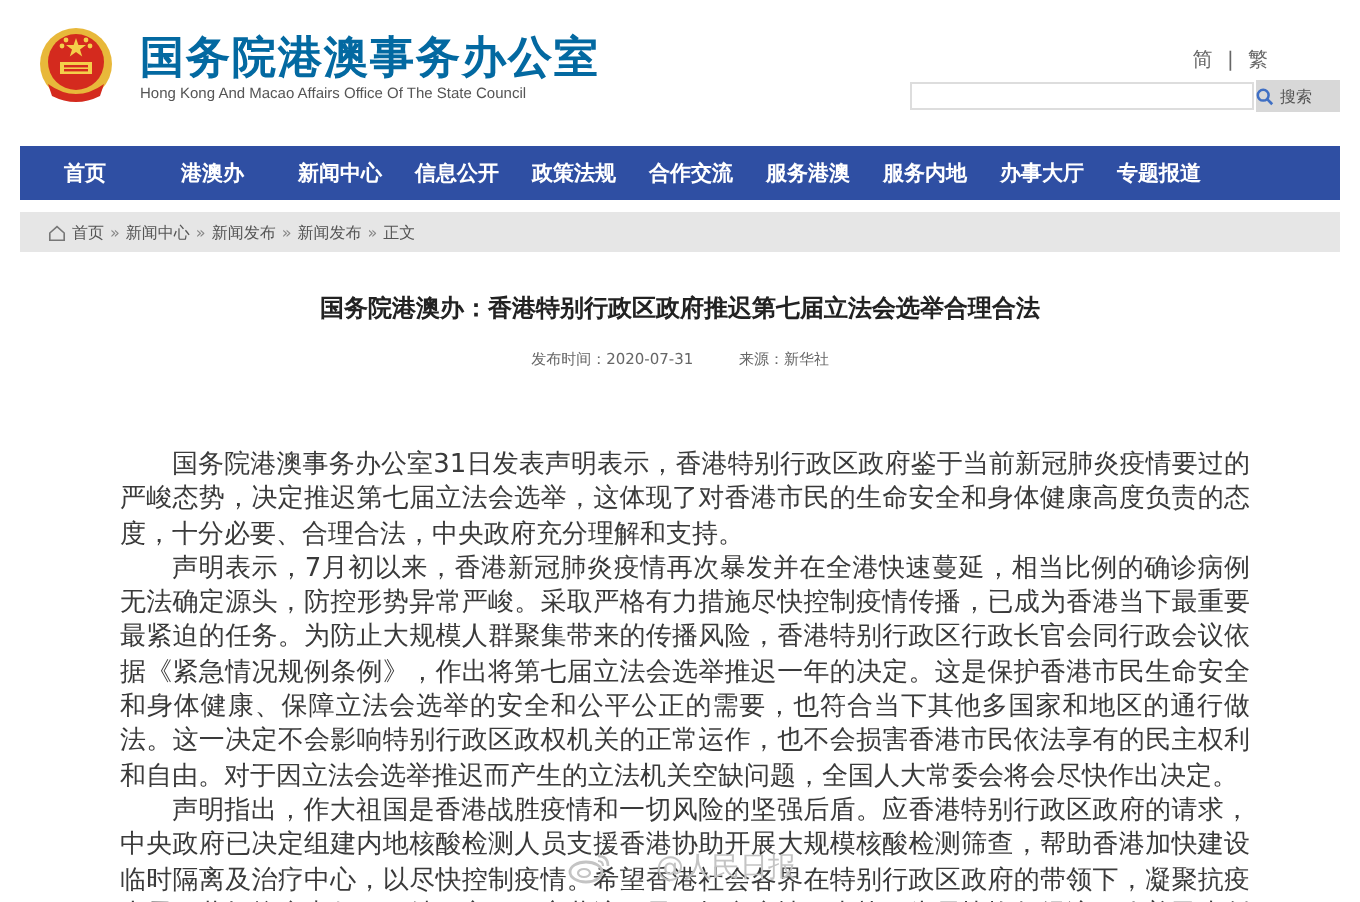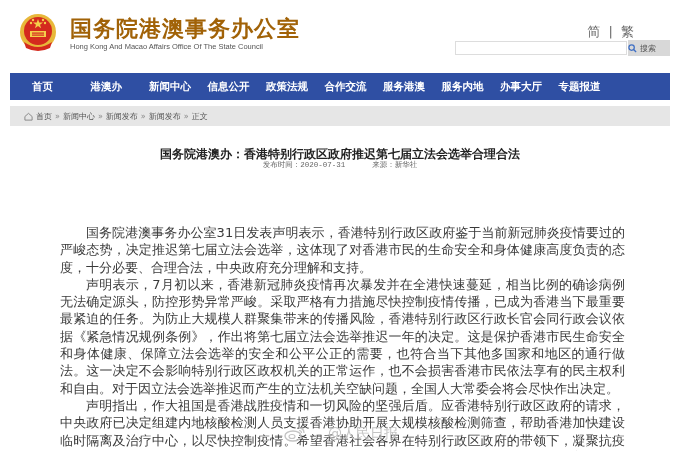--- a/index.html
+++ b/index.html
@@ -1,37 +1,37 @@
 <!DOCTYPE html>
 <html><head>
 <meta charset="utf-8">
 <style>
   * { margin:0; padding:0; box-sizing:border-box; }
   html, body { width:680px; height:451px; overflow:hidden; background:#ffffff; }
   body { font-family: "DejaVu Sans", "Liberation Sans", sans-serif; color:#333; position:relative; }
 
   .header { position:absolute; left:0; top:0; width:680px; height:70px; }
   .emblem { position:absolute; left:18px; top:12px; width:40px; height:42px; }
-  .site-title { position:absolute; left:70px; top:14px; font-size:22px; font-weight:bold; color:#a16207; letter-spacing:1px; white-space:nowrap; }
+  .site-title { position:absolute; left:70px; top:14px; font-size:22px; font-weight:bold; color:#0369a1; letter-spacing:1px; white-space:nowrap; }
   .site-subtitle { position:absolute; left:70px; top:42px; font-size:7.5px; color:#555; white-space:nowrap; font-family:"Liberation Sans", sans-serif; }
 
-  .lang-switch { position:absolute; right:44px; top:23px; font-size:13px; color:#666; white-space:nowrap; }
+  .lang-switch { position:absolute; right:44px; top:23px; font-size:10px; color:#666; white-space:nowrap; }
   .lang-switch span { margin:0 2px; }
   .search-input { position:absolute; left:455px; top:41px; width:172px; height:14px; border:1px solid #ddd; background:#fff; font-size:7px; padding-left:4px; color:#999; }
   .search-btn { position:absolute; left:628px; top:40px; width:42px; height:16px; background:#d8d8d8; display:flex; align-items:center; justify-content:flex-start; font-size:8px; color:#555; gap:3px; cursor:pointer; }
 
   .nav { position:absolute; left:10px; top:73px; width:660px; height:27px; background:#2f4fa3; display:flex; align-items:center; padding-left:22px; }
   .nav-item { color:#fff; font-size:10.5px; font-weight:bold; margin-right:0; width:58.5px; white-space:nowrap; cursor:pointer; }
 
   .breadcrumb { position:absolute; left:10px; top:106px; width:660px; height:20px; background:#e6e6e6; display:flex; align-items:center; padding-left:14px; font-size:8px; color:#555; white-space:nowrap; }
   .breadcrumb .sep { margin:0 3px; color:#888; }
   .home-icon { display:inline-block; width:9px; height:9px; margin-right:3px; }
 
   .article-title { position:absolute; left:0; top:146px; width:680px; text-align:center; font-size:12px; font-weight:bold; color:#222; white-space:nowrap; }
-  .meta { position:absolute; left:0; top:160px; width:680px; text-align:center; font-size:7.5px; color:#666; white-space:nowrap;font-family:Liberation Mono, monospace; }
+  .meta { position:absolute; left:0; top:175px; width:680px; text-align:center; font-size:7.5px; color:#666; white-space:nowrap; }
   .meta .gap { display:inline-block; width:18px; }
 
   .content { position:absolute; left:60px; top:224px; width:565px; font-size:13px; line-height:17.3px; color:#3a3a3a; text-align:justify; }
   .content p { text-indent:2em; margin-bottom:0; }
 
   .watermark { position:absolute; left:284px; top:425px; display:flex; align-items:center; gap:22px; color:#c4c4c4; font-size:14px; white-space:nowrap; }
   .weibo-icon { width:22px; height:16px; }
 </style>
 </head>
 <body>

